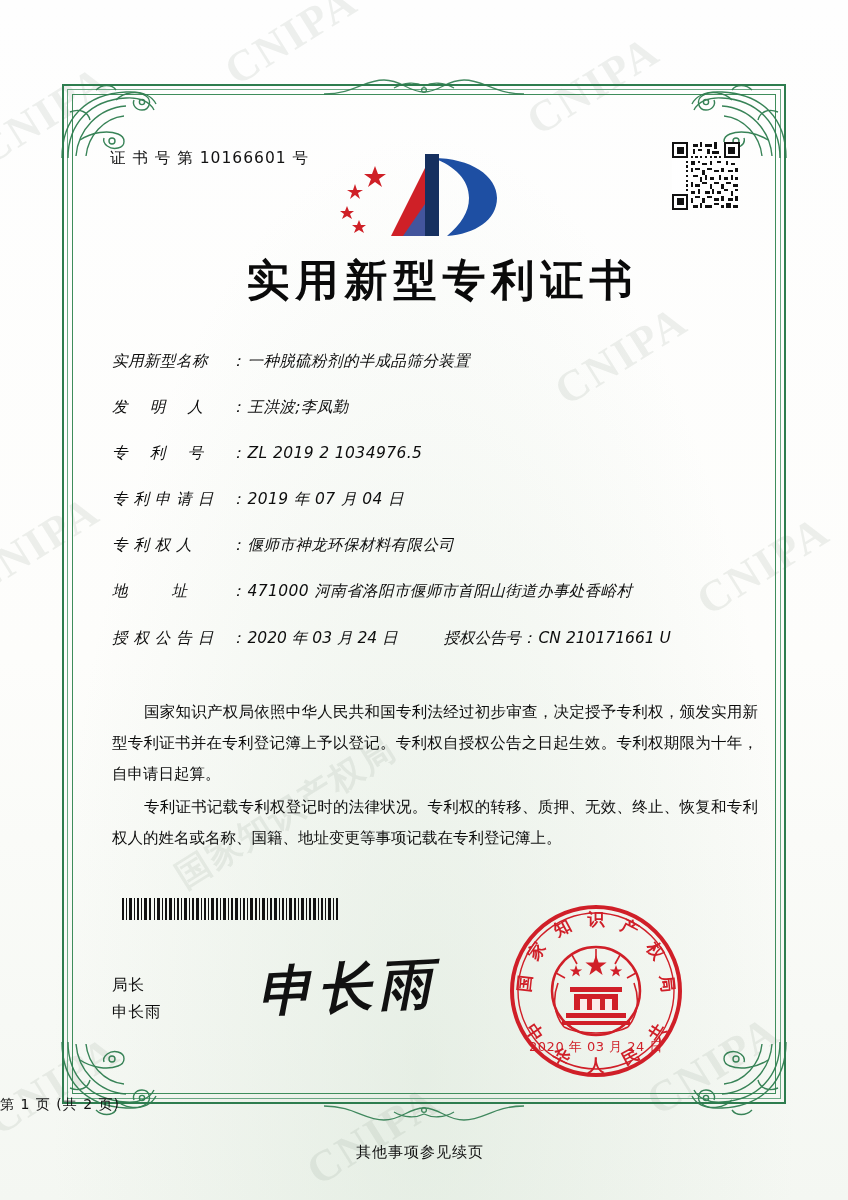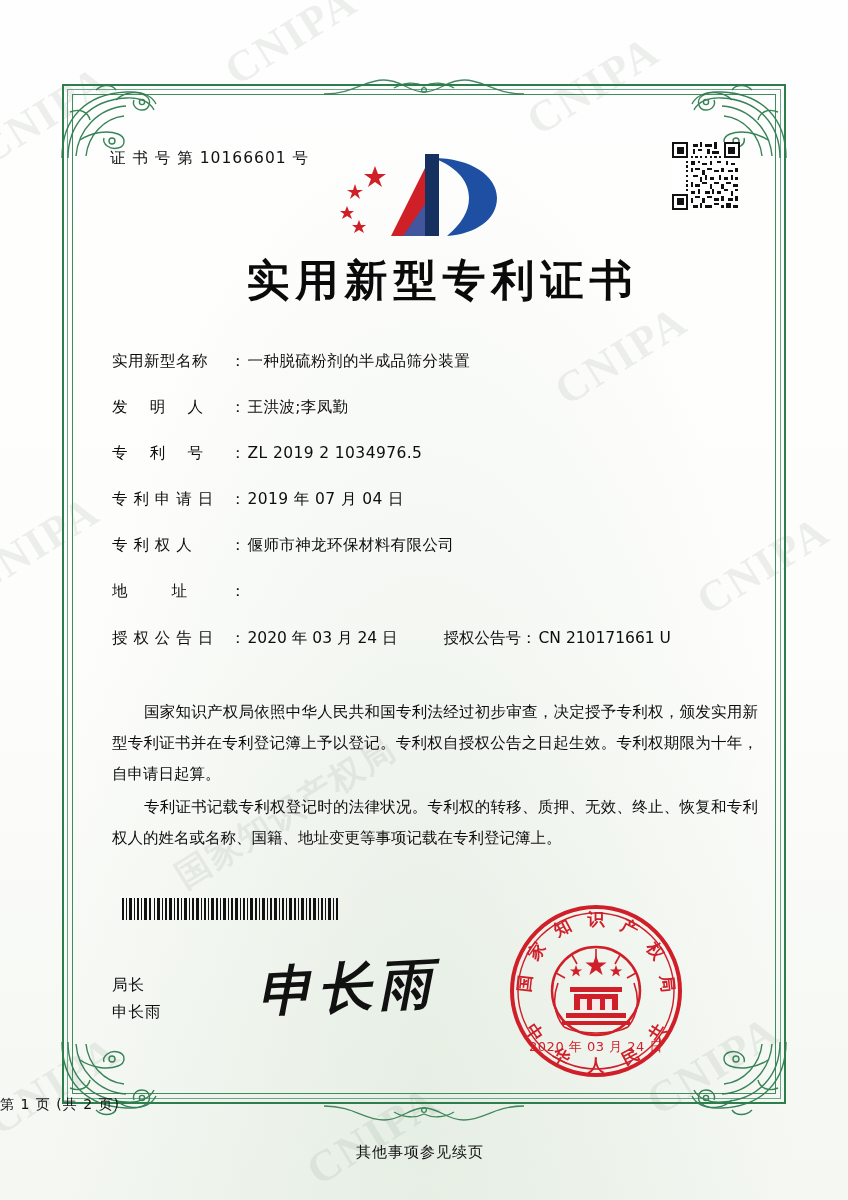--- a/index.html
+++ b/index.html
@@ -140,20 +140,21 @@
     top: 352px;
     width: 640px;
   }
   .field-row {
     display: flex;
     align-items: baseline;
     margin-bottom: 27.5px;
     font-size: 15.5px;
     color: #0d0d0d;
     line-height: 1.2;
+    font-style: italic;
   }
   .field-label {
     width: 118px;
     flex: 0 0 118px;
     letter-spacing: 0.5px;
     white-space: pre;
   }
   .field-colon {
     flex: 0 0 auto;
     margin-right: 2px;
@@ -502,20 +503,21 @@
 
     <div class="field-row">
       <span class="field-label">专 利 权 人</span>
       <span class="field-colon">：</span>
       <span class="field-value">偃师市神龙环保材料有限公司</span>
     </div>
 
     <div class="field-row">
       <span class="field-label">地        址</span>
       <span class="field-colon">：</span>
+      <span class="field-value">471000 河南省洛阳市偃师市首阳山街道办事处香峪村</span>
     </div>
 
     <div class="field-row">
       <span class="field-label">授 权 公 告 日</span>
       <span class="field-colon">：</span>
       <span>2020 年 03 月 24 日</span>
       <span class="inline-extra-label">授权公告号</span>
       <span class="field-colon">：</span>
       <span>CN 210171661 U</span>
     </div>

